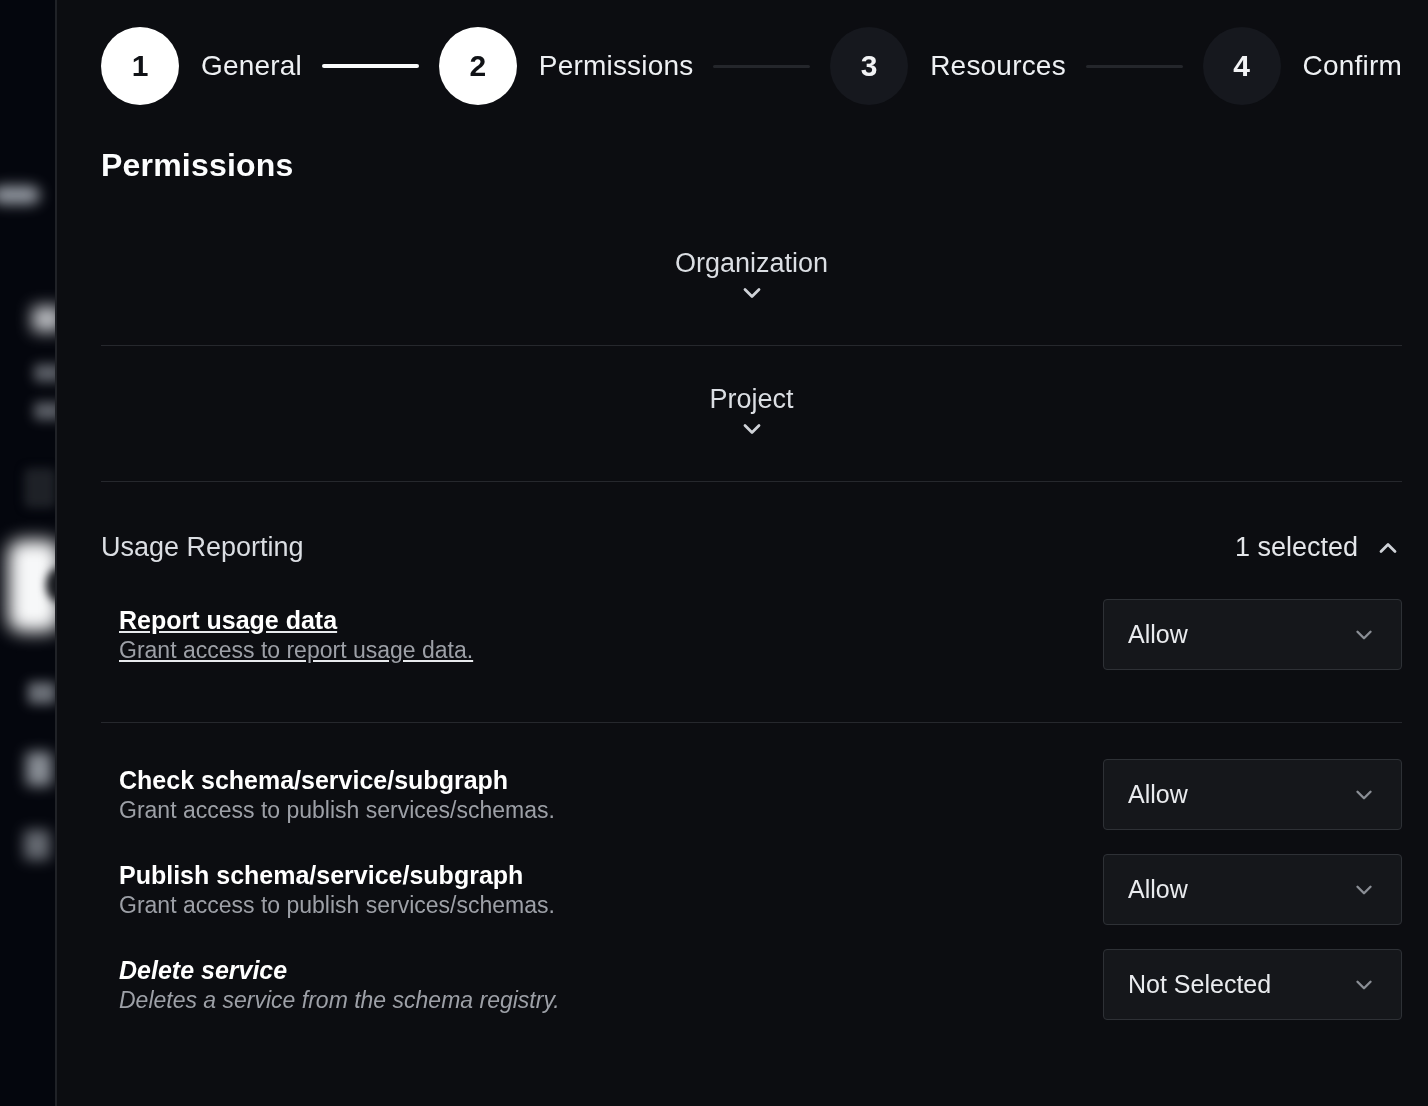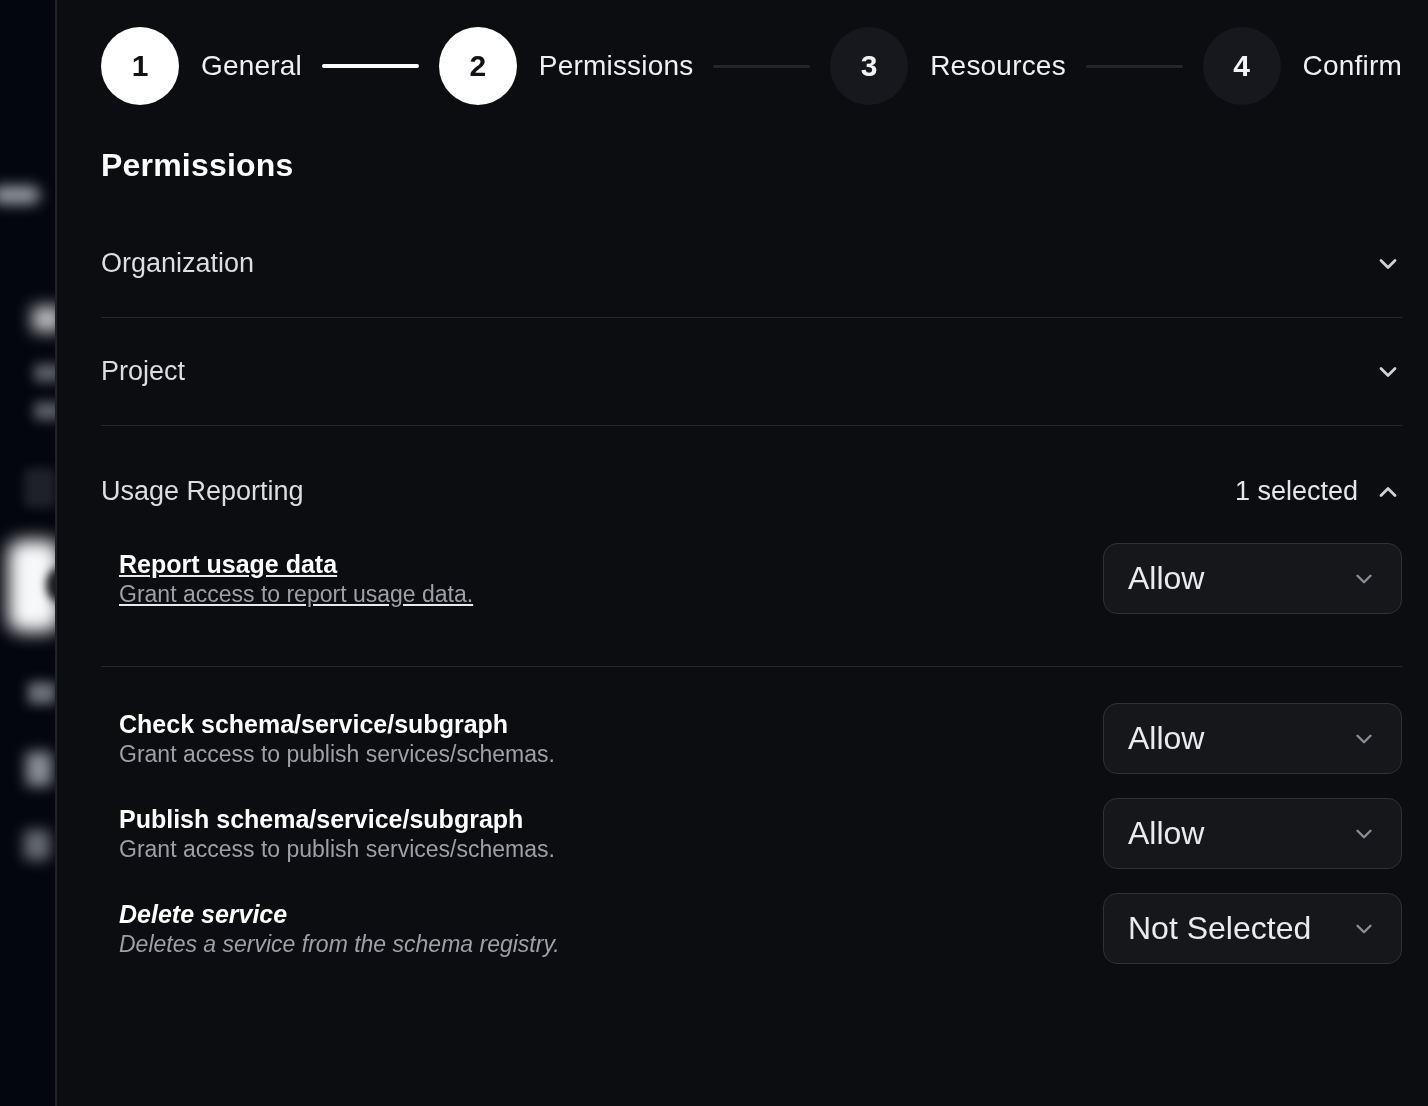--- a/index.html
+++ b/index.html
@@ -54,42 +54,42 @@
 
   
   .page-title { margin-top:42px; font-size:32px; font-weight:700; color:#fcfdfe; letter-spacing:.2px; }
 
   
   .sections { margin-top:26px; }
   .section-head {
     display:flex; align-items:center; justify-content:space-between;
     cursor:pointer;
   }
-  .section-head.collapsed { padding:38px 0; border-bottom:1px solid #26282d; }
+  .section-head.collapsed { padding:38px 0; border-bottom:1px solid #26282d;flex-direction:column; }
   .section-head.expanded  { padding:50px 0 0 0; }
   .section-title { font-size:27px; font-weight:400; color:#dbdee3; }
   .section-meta { display:flex; align-items:center; gap:16px; font-size:27px; color:#e4e6ea;margin-left:15px; }
   .chev { color:#cfd2d7; display:flex; align-items:center; }
 
   .section-body { }
   .section-body.bordered { border-bottom:1px solid #26282d; padding-bottom:52px; }
 
   .perm-row {
     display:flex; align-items:center; justify-content:space-between;
     margin-top:36px;
   }
   .perm-row + .perm-row { margin-top:24px; }
   .perm-title { font-size:25px; font-weight:700; color:#ffffff; }
   .perm-desc  { font-size:23px; color:#9da0a7; margin-top:2px; }
 
   .dropdown {
     width:299px; height:71px; flex:0 0 auto;
-    background:#15171b; border:1px solid #2e3136; border-radius:14px;
+    background:#15171b; border:1px solid #2e3136; border-radius:4px;
     display:flex; align-items:center; justify-content:space-between;
-    padding:0 24px; color:#e9ebee; font-size:32px;
+    padding:0 24px; color:#e9ebee; font-size:25px;
     cursor:pointer; font-family:inherit;
   }
   .dropdown .chev { color:#8a8e95; }
 </style>
 </head>
 <body>
 
 <aside class="sidebar">
   <div class="blob blob-pill"></div>
   <div class="blob blob-head"></div>

